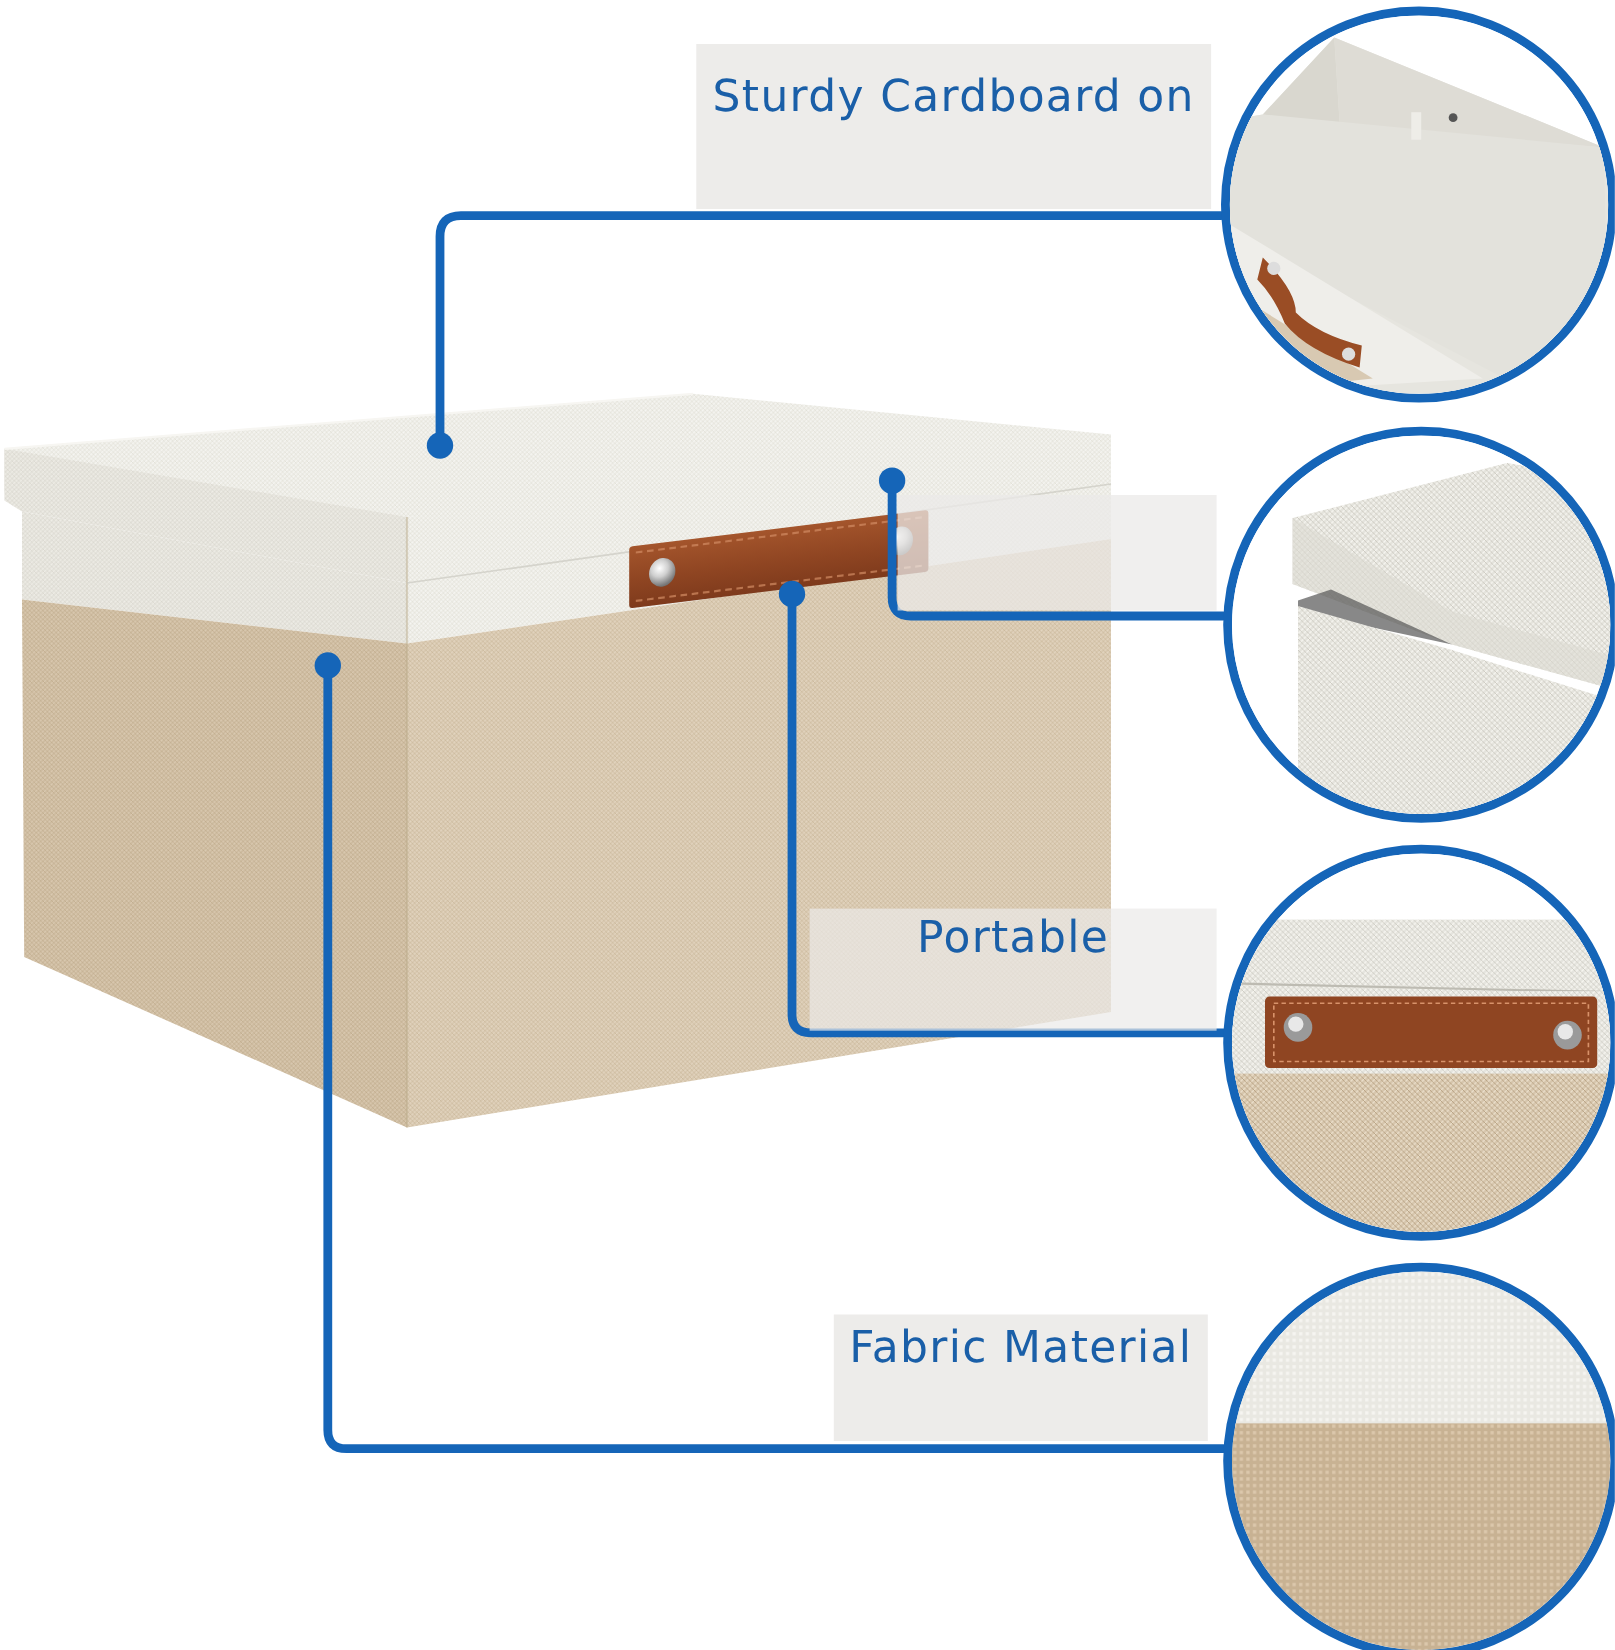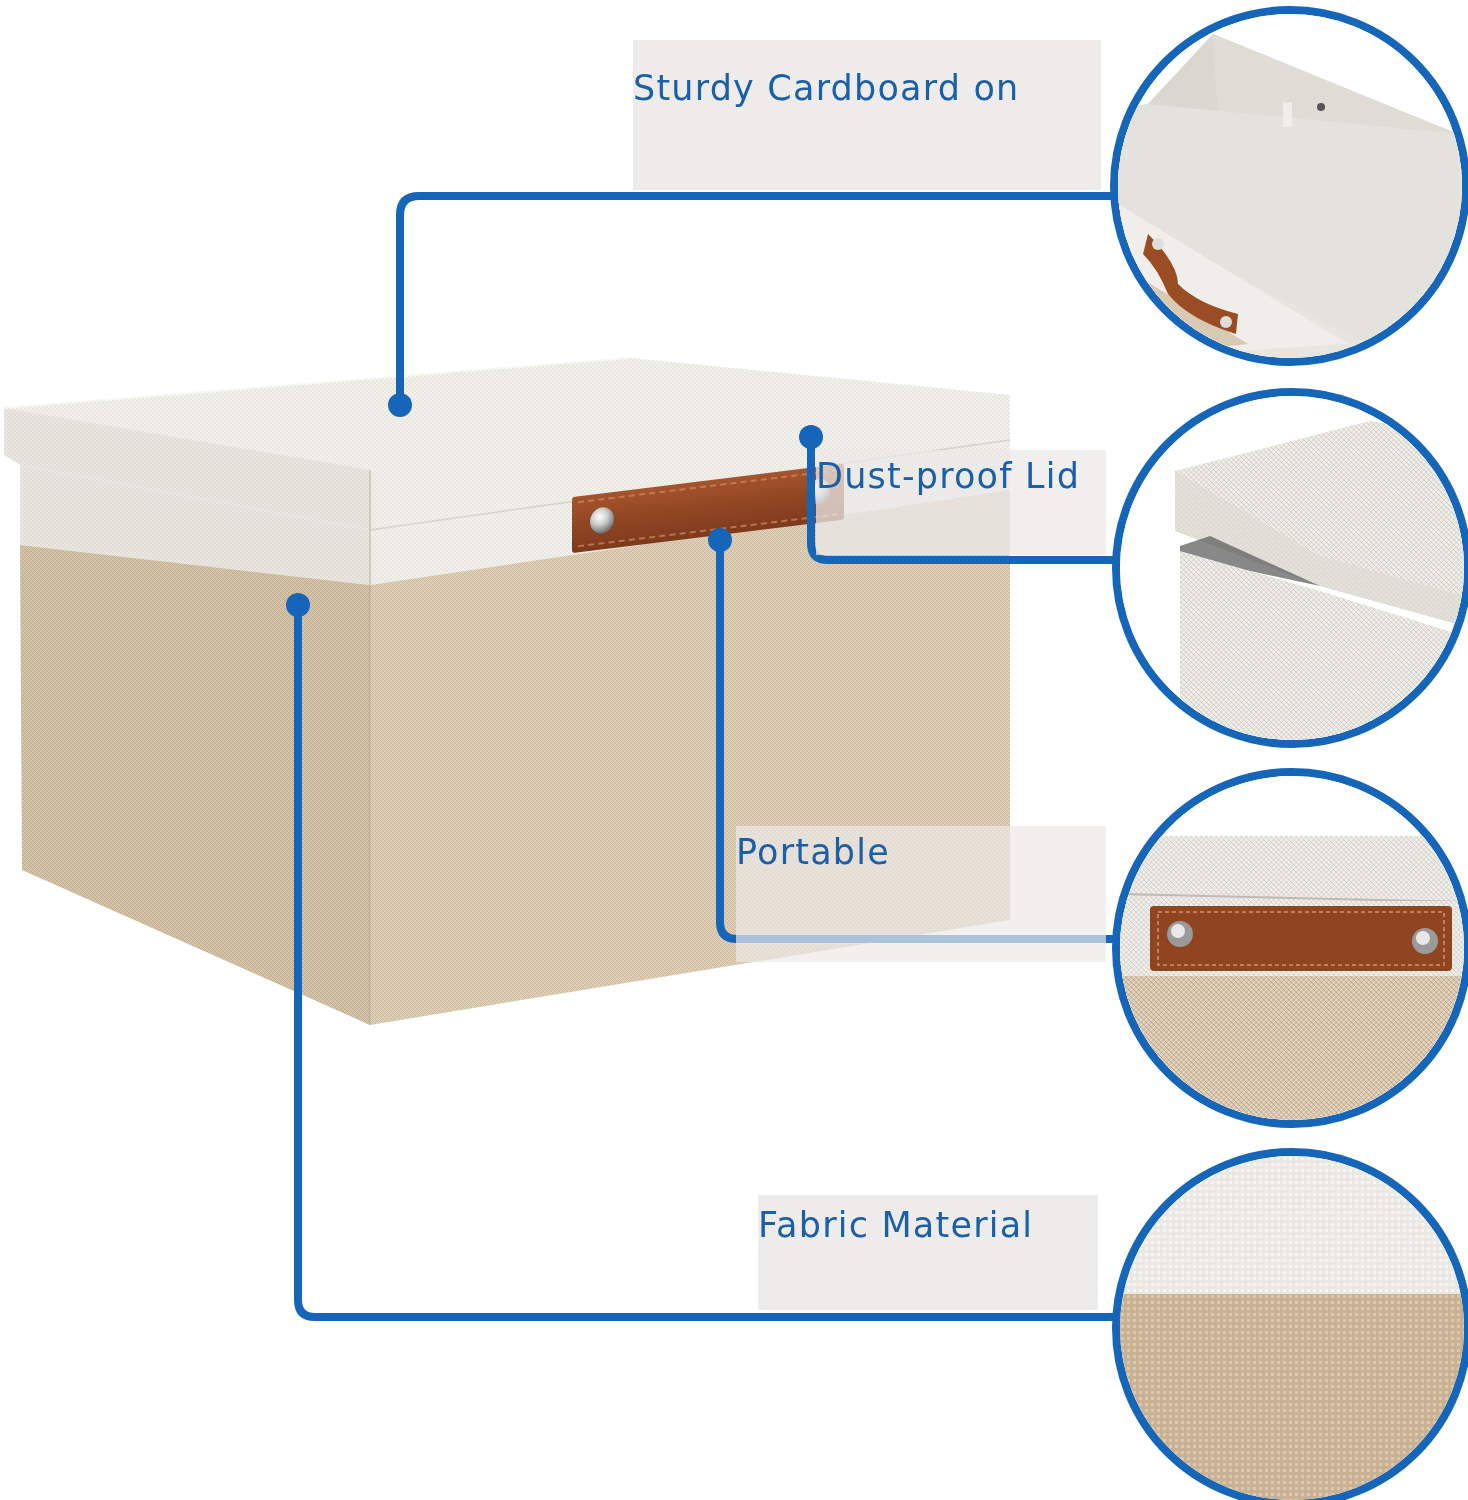--- a/index.html
+++ b/index.html
@@ -5,21 +5,21 @@
     html, body { margin:0; padding:0; background:#ffffff; }
     body { width:1468px; height:1500px; position:relative; overflow:hidden;
            font-family:"DejaVu Sans", sans-serif; }
 
     
     .box-layer { position:absolute; left:0; top:0; width:1468px; height:1500px; }
 
     
     .label {
       position:absolute; background:rgba(235,234,232,0.92);
-      color:#1a5fa8; font-size:35px; line-height:53px; 
+      color:#1a5fa8; font-size:40px; line-height:53px; text-align:center;
       letter-spacing:1.2px;
     }
     .label span { display:block; white-space:nowrap; }
 
     
     .detail {
       position:absolute; width:344px; height:344px; border-radius:50%;
       border:8px solid #1565b8; overflow:hidden; background:#fff; box-sizing:content-box;
     }
     .detail .inner { position:absolute; inset:0; }
@@ -112,24 +112,23 @@
 <div class="dot" style="left:400px; top:405px;"></div>
 <div class="dot" style="left:811px; top:437px;"></div>
 <div class="dot" style="left:720px; top:540px;"></div>
 <div class="dot" style="left:298px; top:605px;"></div>
 
 <div class="label" style="left:633px; top:40px; width:468px; height:150px; padding-top:22px; box-sizing:border-box;">
   <span>Sturdy Cardboard on</span>
 </div>
 
 <div class="label" style="left:816px; top:450px; width:290px; height:105px; background:rgba(235,234,232,0.75);">
-  <span>Dust-proof Lid</span>
-</div>
-
-<div class="label" style="left:736px; top:826px; width:370px; height:136px; background:rgba(235,234,232,0.7);">
+</div>
+
+<div class="label" style="left:736px; top:826px; width:370px; height:111px; background:rgba(235,234,232,0.7);">
   <span>Portable</span>
 </div>
 
 <div class="label" style="left:758px; top:1195px; width:340px; height:115px; padding-top:4px; box-sizing:border-box;">
   <span>Fabric Material</span>
 </div>
 
 <div class="detail" style="left:1110px; top:6px;">
   <svg class="inner" width="344" height="344" viewBox="0 0 344 344">
     <rect width="344" height="344" fill="#ffffff"></rect>

